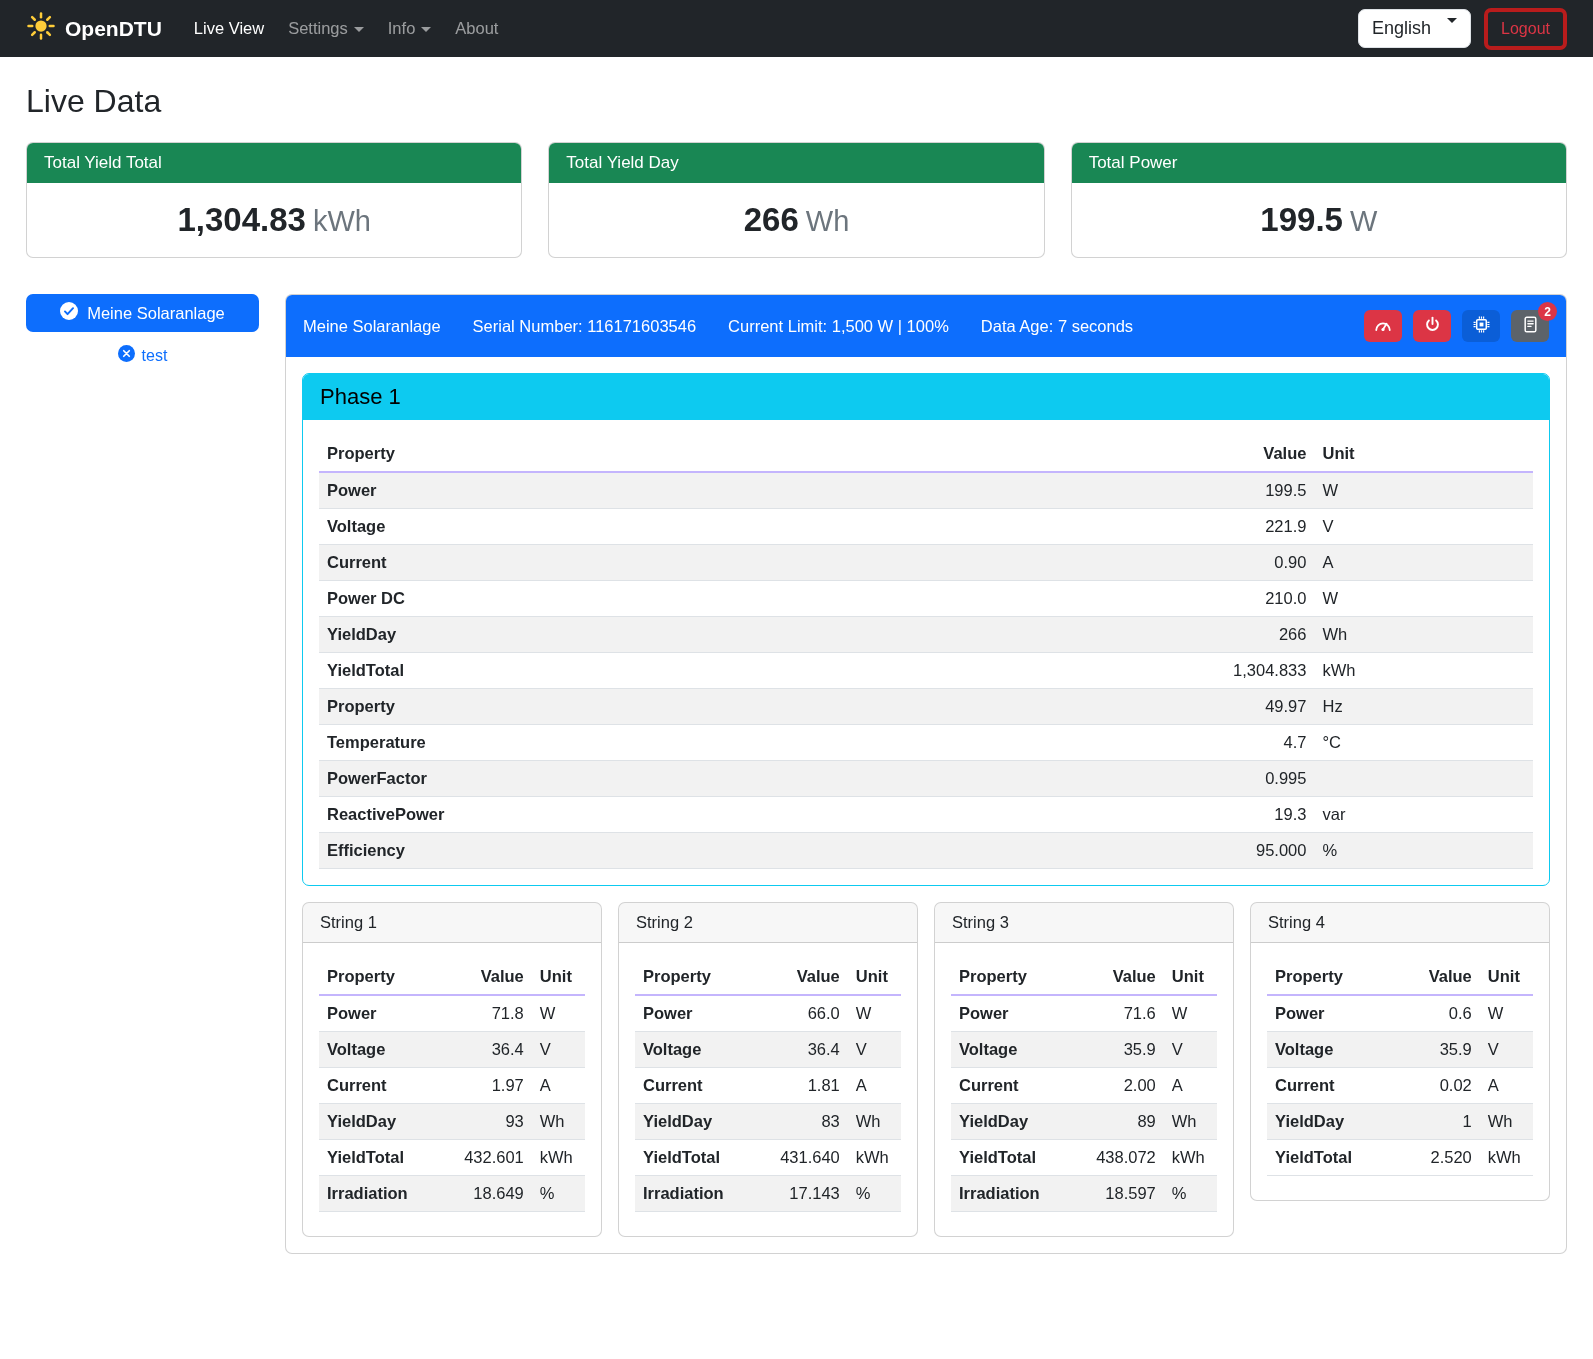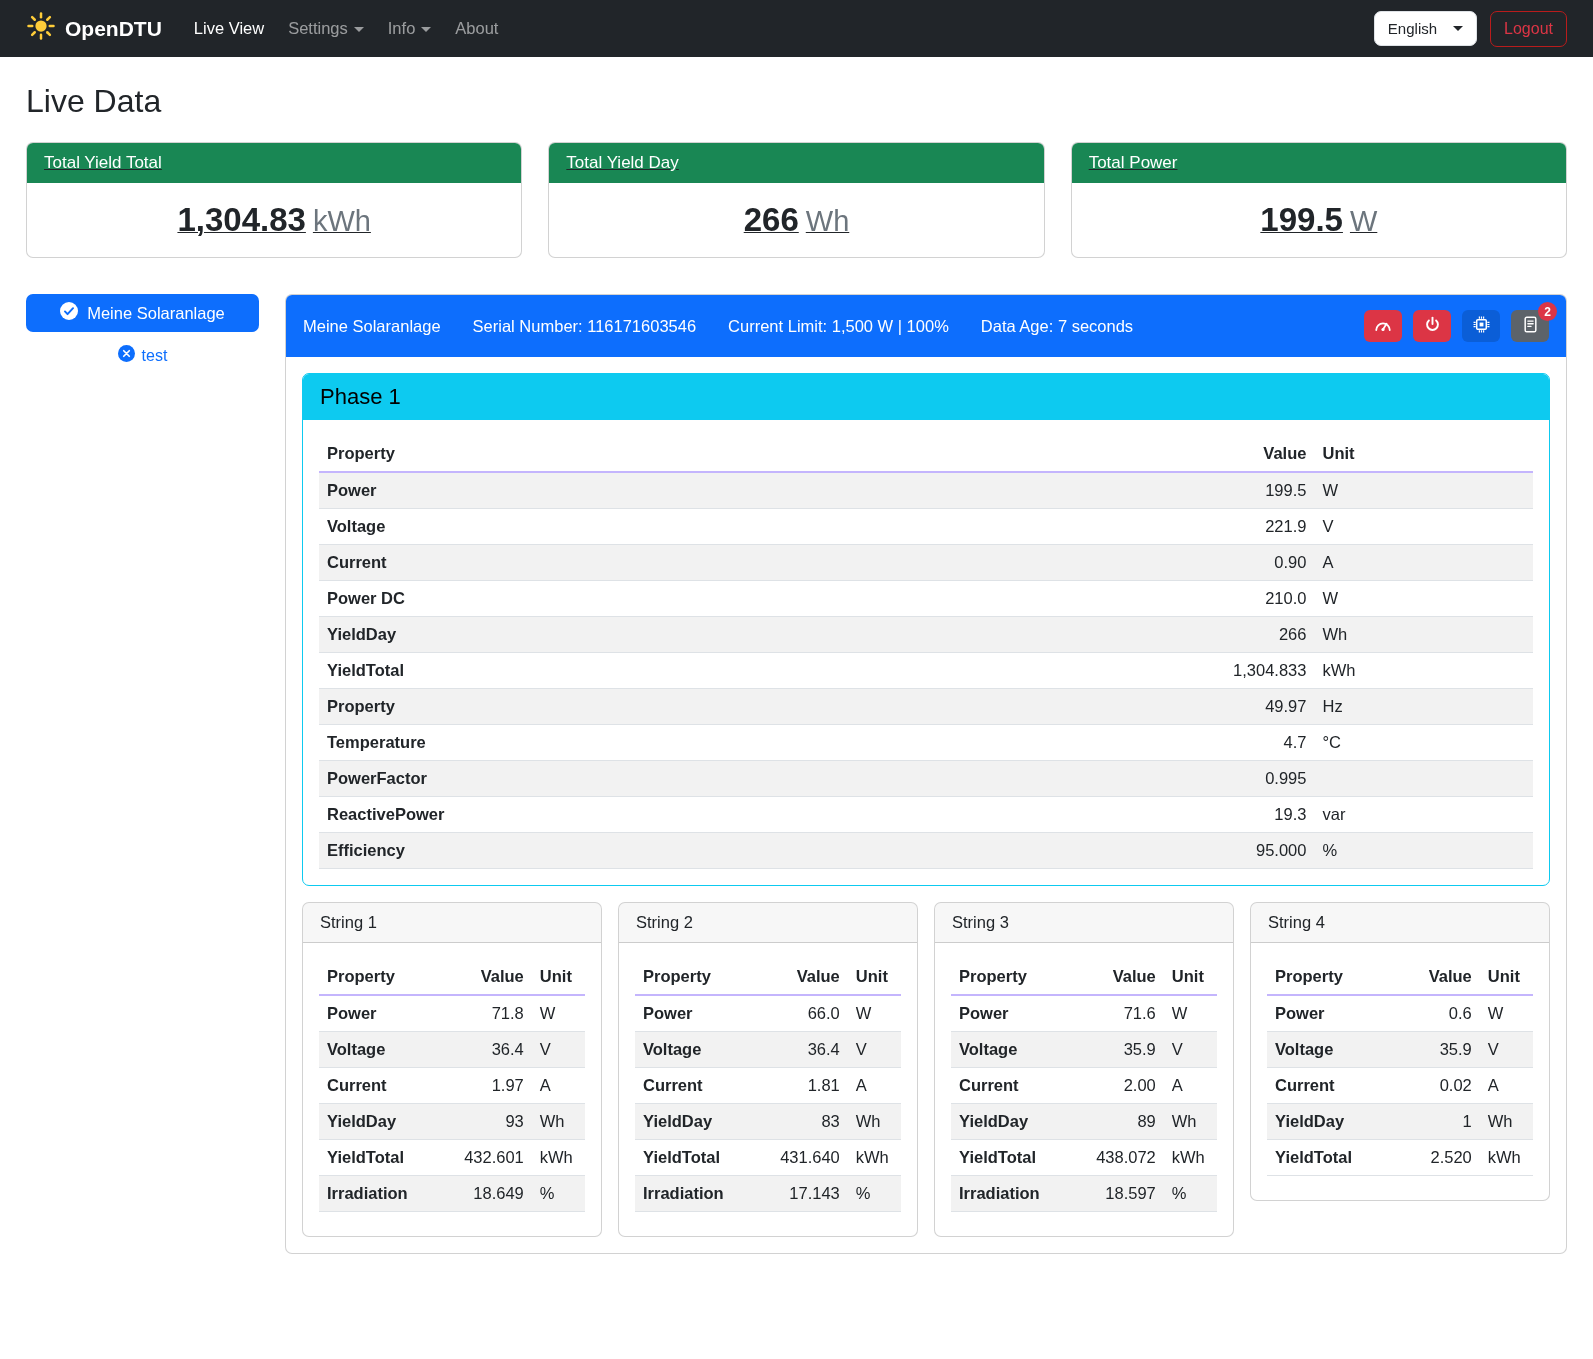--- a/index.html
+++ b/index.html
@@ -22,43 +22,43 @@
   .nav-links { display: flex; align-items: center; margin-left: 20px; }
   .nav-link { color: rgba(255,255,255,.55); font-size: 16.5px; padding: 8px 12px; cursor: pointer; }
   .nav-link.active { color: #fff; }
   .caret {
     display: inline-block; width: 0; height: 0;
     border-left: 5px solid transparent; border-right: 5px solid transparent;
     border-top: 5px solid currentColor; margin-left: 6px; vertical-align: middle;
   }
   .nav-right { margin-left: auto; display: flex; align-items: center; gap: 13px; }
   .lang-select {
-    display: flex; align-items: center; gap: 16px;
+    display: flex; align-items: flex-start; gap: 16px;
     background: #fff; border: 1px solid #dee2e6; border-radius: 7px;
-    padding: 8px 13px; font-size: 15px; color: #212529; cursor: pointer;
+    padding: 8px 13px; font-size: 18px; color: #212529; cursor: pointer;
   }
   .select-caret {
     display: inline-block; width: 0; height: 0;
     border-left: 5px solid transparent; border-right: 5px solid transparent;
     border-top: 5px solid #212529;
   }
   .logout-btn {
-    background: transparent; border: 1px solid #b91c1c; color: #dc3545;
+    background: transparent; border: 4px solid #b91c1c; color: #dc3545;
     border-radius: 7px; padding: 8px 13px; font-size: 16px; cursor: pointer;
     font-family: inherit;
   }
 
   
   .content { padding: 10px 26px 24px 26px; }
   h1.page-title { font-size: 32px; font-weight: 400; margin: 16px 0 22px 0; }
 
   .card { border: 1px solid rgba(0,0,0,.175); border-radius: 7px; background: #fff; }
 
   
-  .summary-row { display: grid; grid-template-columns: repeat(3, 1fr); gap: 26px; text-decoration: underline; }
+  .summary-row { display: grid; grid-template-columns: repeat(3, 1fr); gap: 26px; }
   .summary-header {
     background: #198754; color: #fff; padding: 10px 17px;
     font-size: 17px; border-radius: 6px 6px 0 0;
   }
   .summary-body { padding: 18px; text-align: center; }
   .summary-value { font-size: 33px; font-weight: 700; color: #212529; }
   .summary-unit { font-size: 29px; font-weight: 500; color: #6c757d; margin-left: 7px; }
 
   
   .main-row { display: flex; gap: 26px; align-items: flex-start; margin-top: 36px; }

